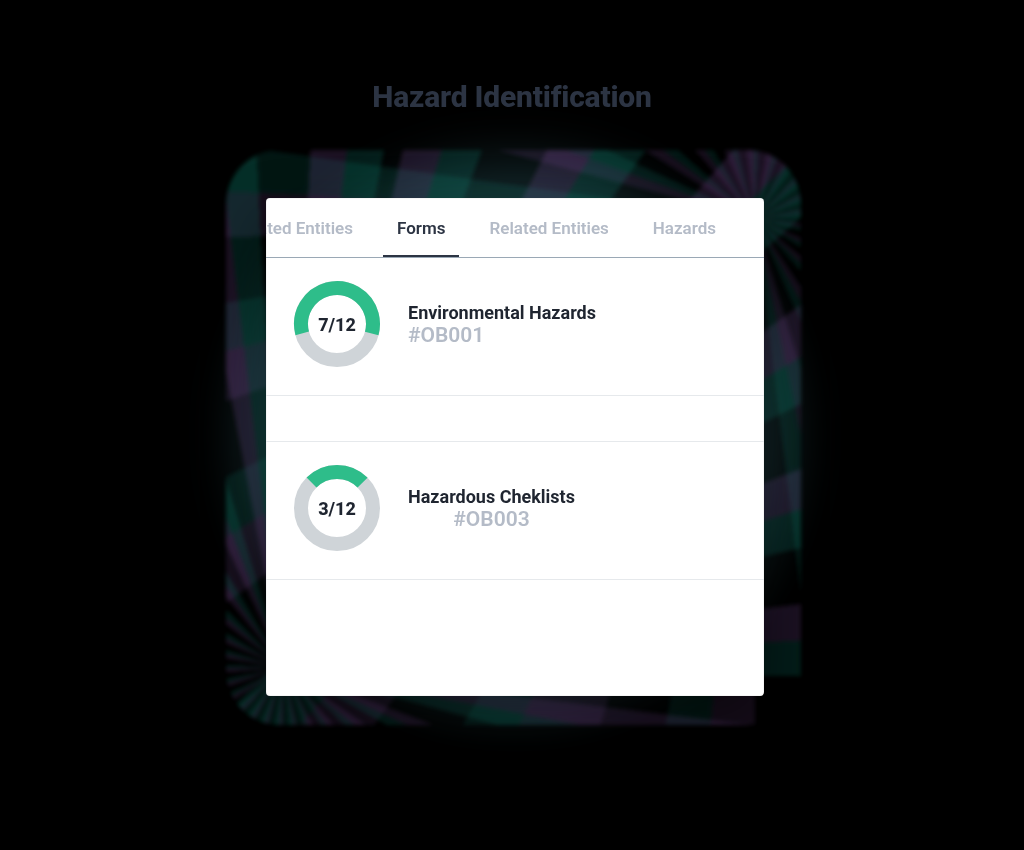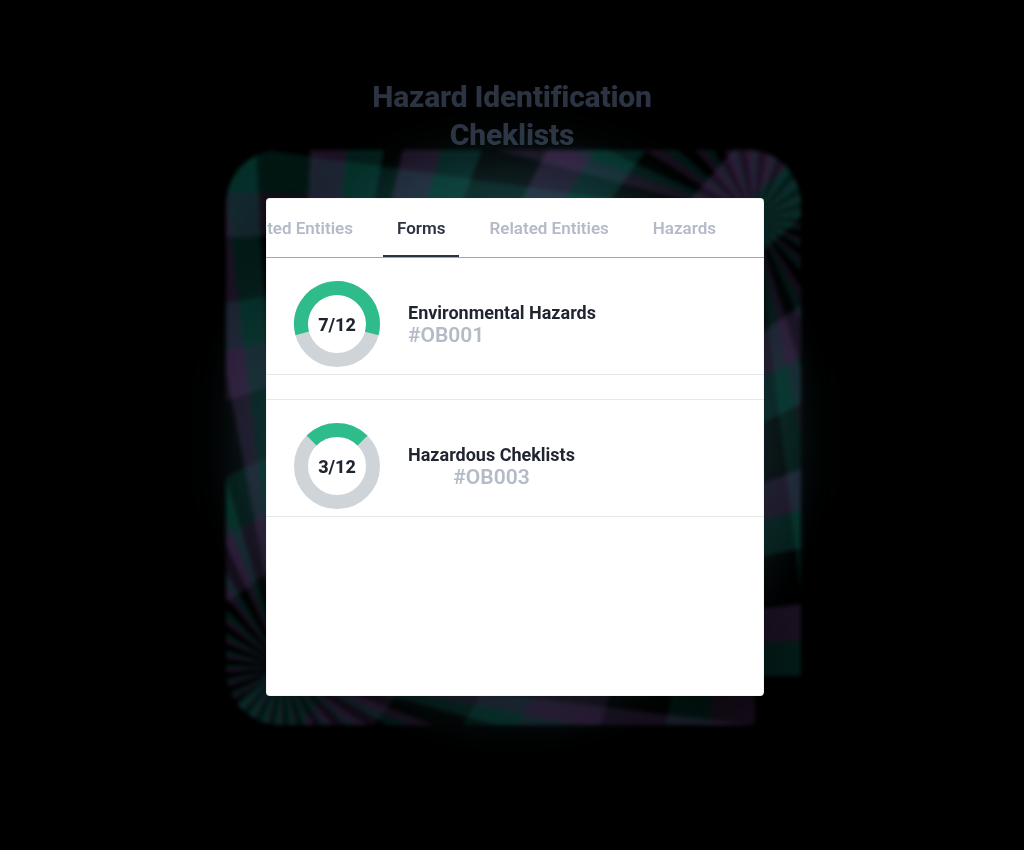--- a/index.html
+++ b/index.html
@@ -92,21 +92,21 @@
     height: 3px;
     background: #2c3443;
   }
 
   .list {
     padding: 0;
   }
   .row {
     display: flex;
     align-items: center;
-    padding: 20px 22px 4px 18px;
+    padding: 20px 22px 25px 18px;
     border-bottom: 1px solid #e6e9ec;
     cursor: pointer;
   }
   .row:last-child { border-bottom: 1px solid #e6e9ec; text-align: center; }
 
   .ring-wrap {
     width: 106px;
     flex: 0 0 106px;
     display: flex;
     align-items: center;
@@ -150,21 +150,20 @@
     font-size: 21px;
     font-weight: 600;
     color: #b4bbc7;
   }
 </style>
 </head>
 <body>
 
 <h1 class="heading">
   <span>Hazard Identification</span><br>
-  <span>Cheklists</span>
 </h1>
 
 <div class="card-glow"></div>
 <div class="noise-ring"></div>
 
 <div class="card">
 
   <div class="tabs">
     <div class="tab partial-left">ated Entities</div>
     <div class="tab active">Forms</div>

